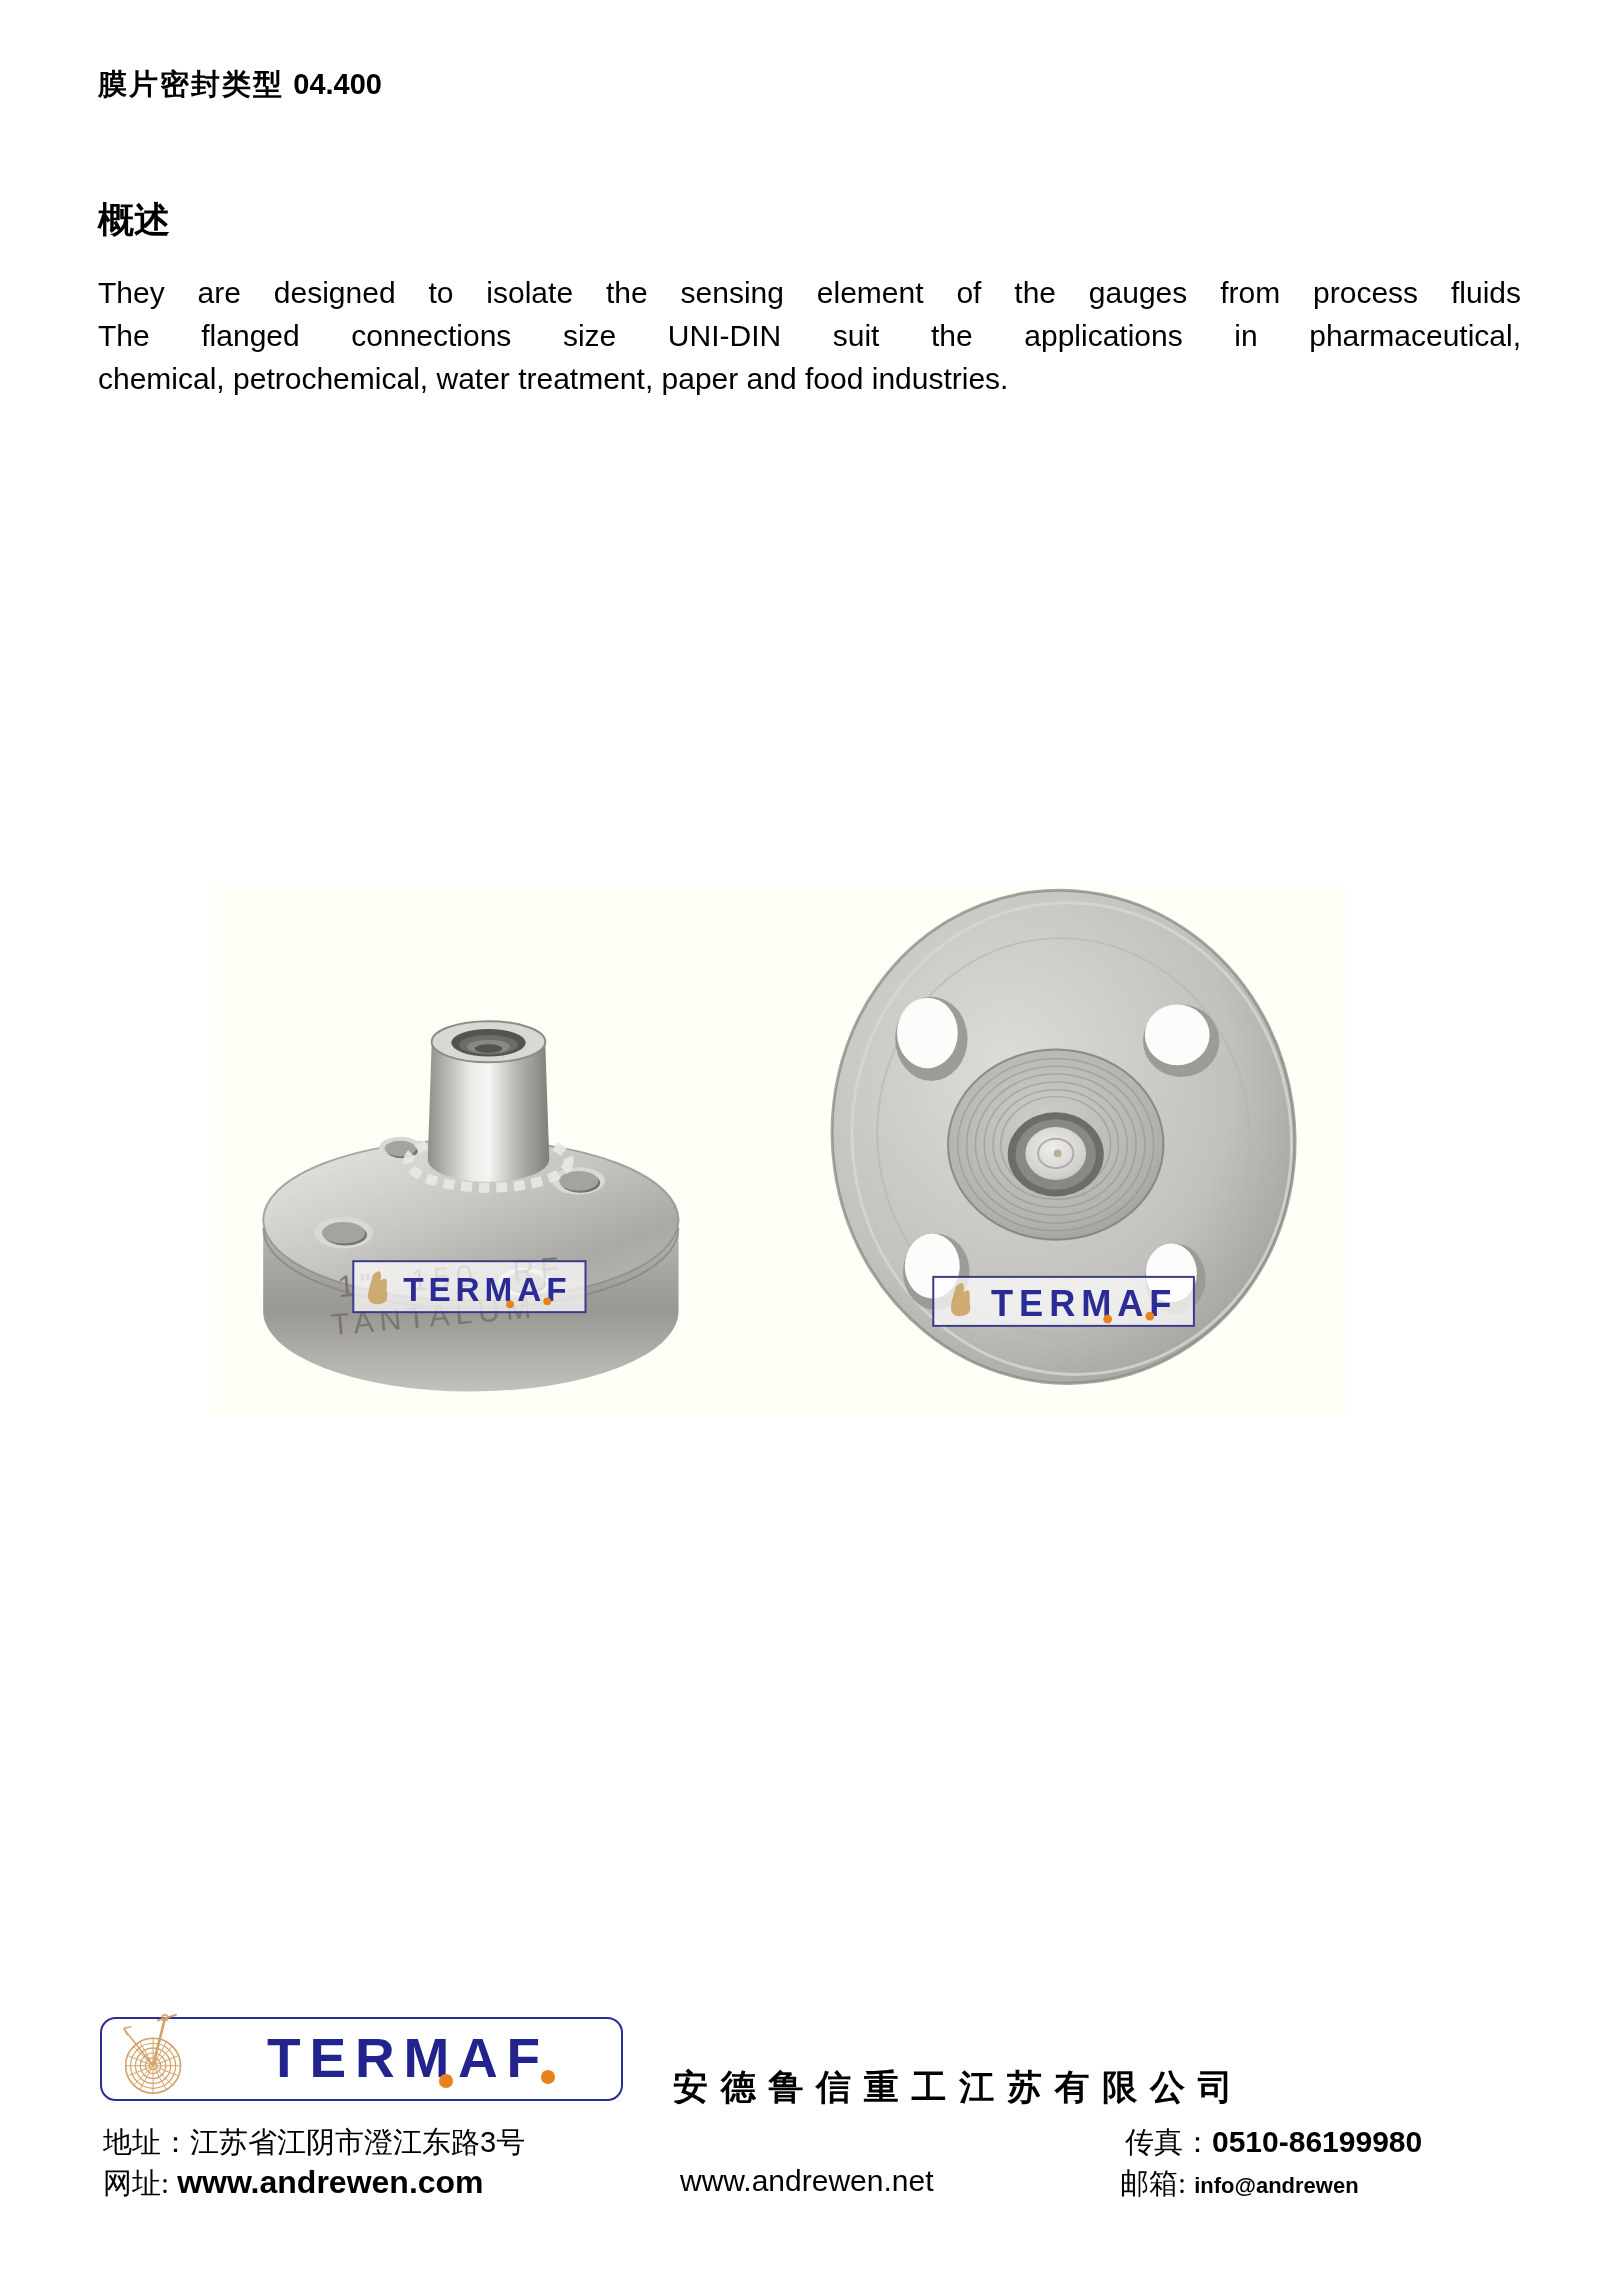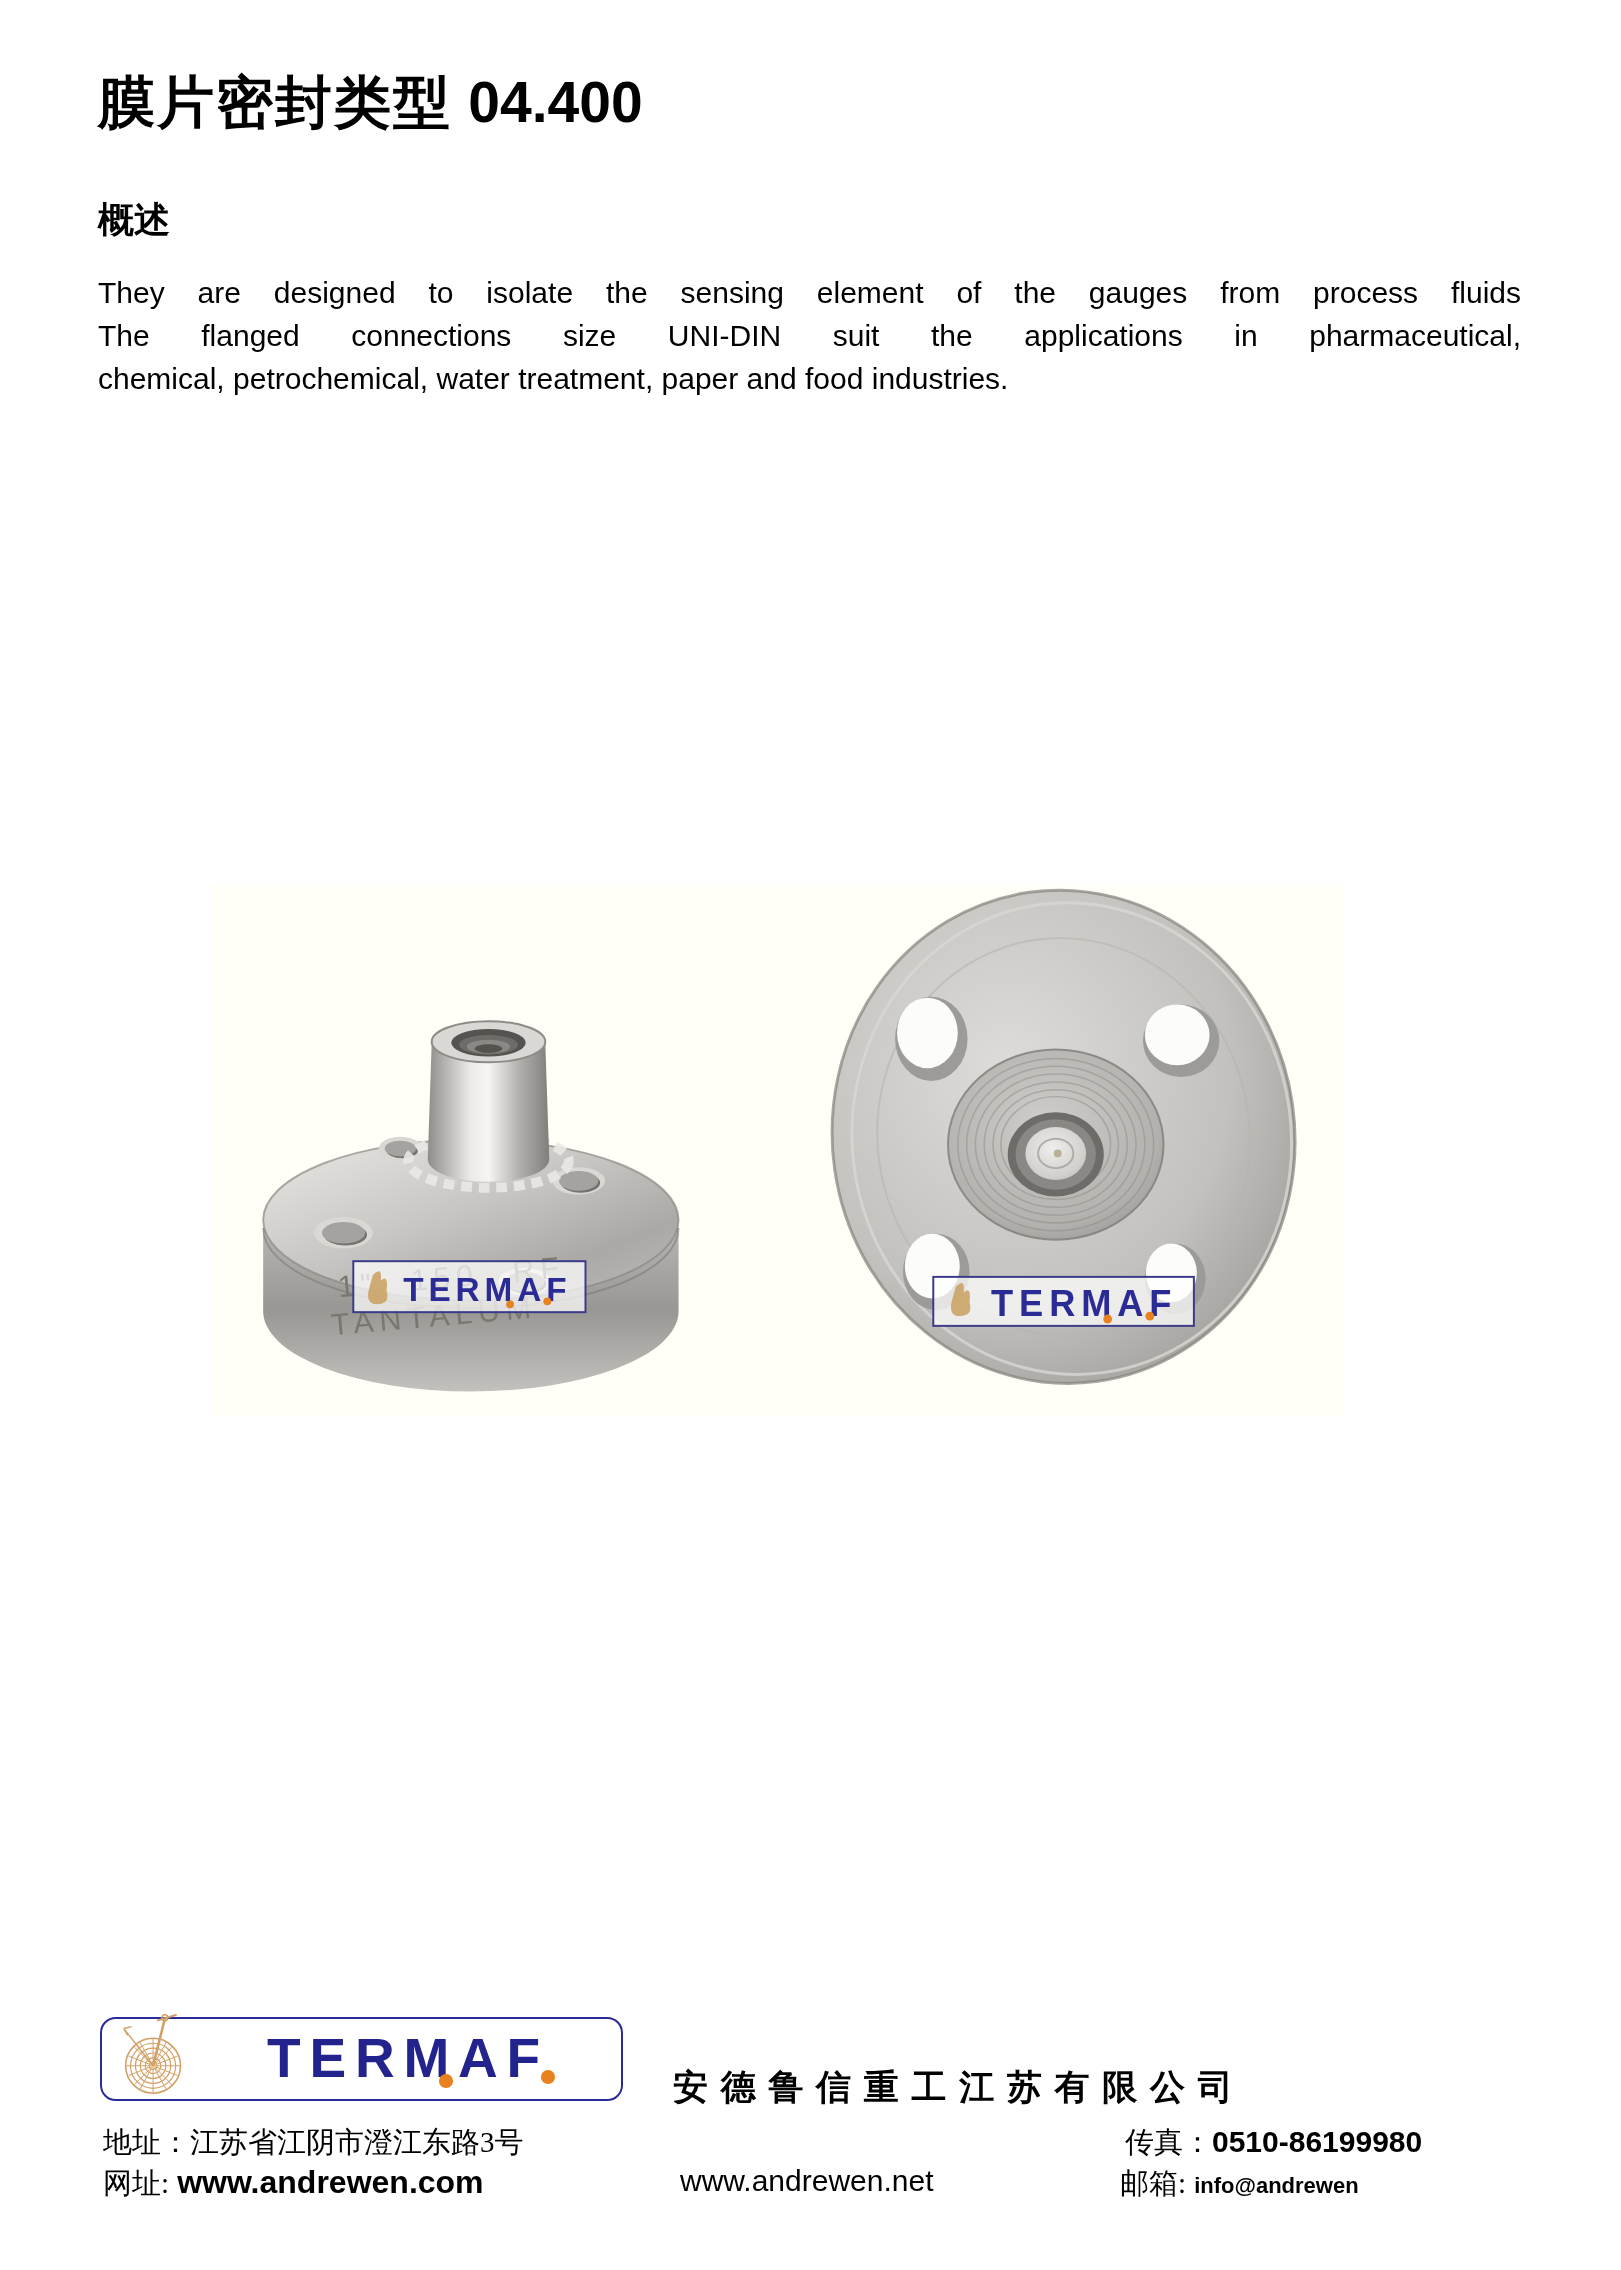--- a/index.html
+++ b/index.html
@@ -1,19 +1,19 @@
 <!DOCTYPE html>
 <html><head>
 <meta charset="utf-8">
 <style>
   html,body{margin:0;padding:0;background:#ffffff;}
   .page{position:relative;width:1621px;height:2270px;background:#ffffff;overflow:hidden;
         font-family:"Liberation Sans", sans-serif;color:#000;}
   
-  .title{position:absolute;left:98px;top:65px;font-size:57px;font-weight:bold;
+  .title{position:absolute;left:98px;top:65px;font-size:29px;font-weight:bold;
          font-family:"Liberation Serif","DejaVu Serif",serif;letter-spacing:2px;white-space:nowrap;}
   .title .code{font-family:"Liberation Sans",sans-serif;font-weight:bold;letter-spacing:0;}
   .section-heading{position:absolute;left:98px;top:196px;font-size:36px;font-weight:600;
          font-family:"Liberation Serif","DejaVu Serif",serif;}
   
   .para{position:absolute;left:98px;top:271px;width:1423px;font-size:30px;line-height:43px;}
   .pline{width:100%;}
   .pline.jst{text-align:justify;text-align-last:justify;}
   
   .photo{position:absolute;left:211px;top:885px;width:1134px;height:531px;background:#fffff7;}
@@ -26,21 +26,21 @@
   .logo-box .icon{position:absolute;left:5.9px;top:-13.7px;}
   .logo-text{position:absolute;left:104px;top:6.9px;width:404px;text-align:center;
              font-size:55px;font-weight:bold;color:#23238e;letter-spacing:8.8px;}
   .logo-dot{position:absolute;width:13.7px;height:13.7px;border-radius:50%;background:#e8821e;}
   .logo-dot.d1{left:337px;top:55px;}
   .logo-dot.d2{left:439px;top:51px;}
   .company{position:absolute;left:673px;top:2064px;font-size:35px;font-weight:600;
            letter-spacing:12.7px;font-family:"Liberation Serif","DejaVu Serif",serif;white-space:nowrap;}
   .crow{position:absolute;font-size:29px;white-space:nowrap;}
   .lbl{font-family:"Liberation Serif","DejaVu Serif",serif;font-weight:400;}
-  .valcjk{font-family:Liberation Serif, serif;}
+  .valcjk{font-family:Liberation Sans, sans-serif;}
   .valnum{font-family:"Liberation Sans",sans-serif;font-weight:bold;font-size:30px;white-space:pre;}
   .valweb{font-family:"Liberation Sans",sans-serif;font-weight:700;font-size:32px;}
   .valweb2{font-family:"Liberation Sans",sans-serif;font-weight:400;font-size:30px;}
   .valmail{font-family:"Liberation Sans",sans-serif;font-weight:600;font-size:22px;}
   .seg{position:absolute;top:0;}
 </style>
 </head>
 <body>
 
 <div class="page">

